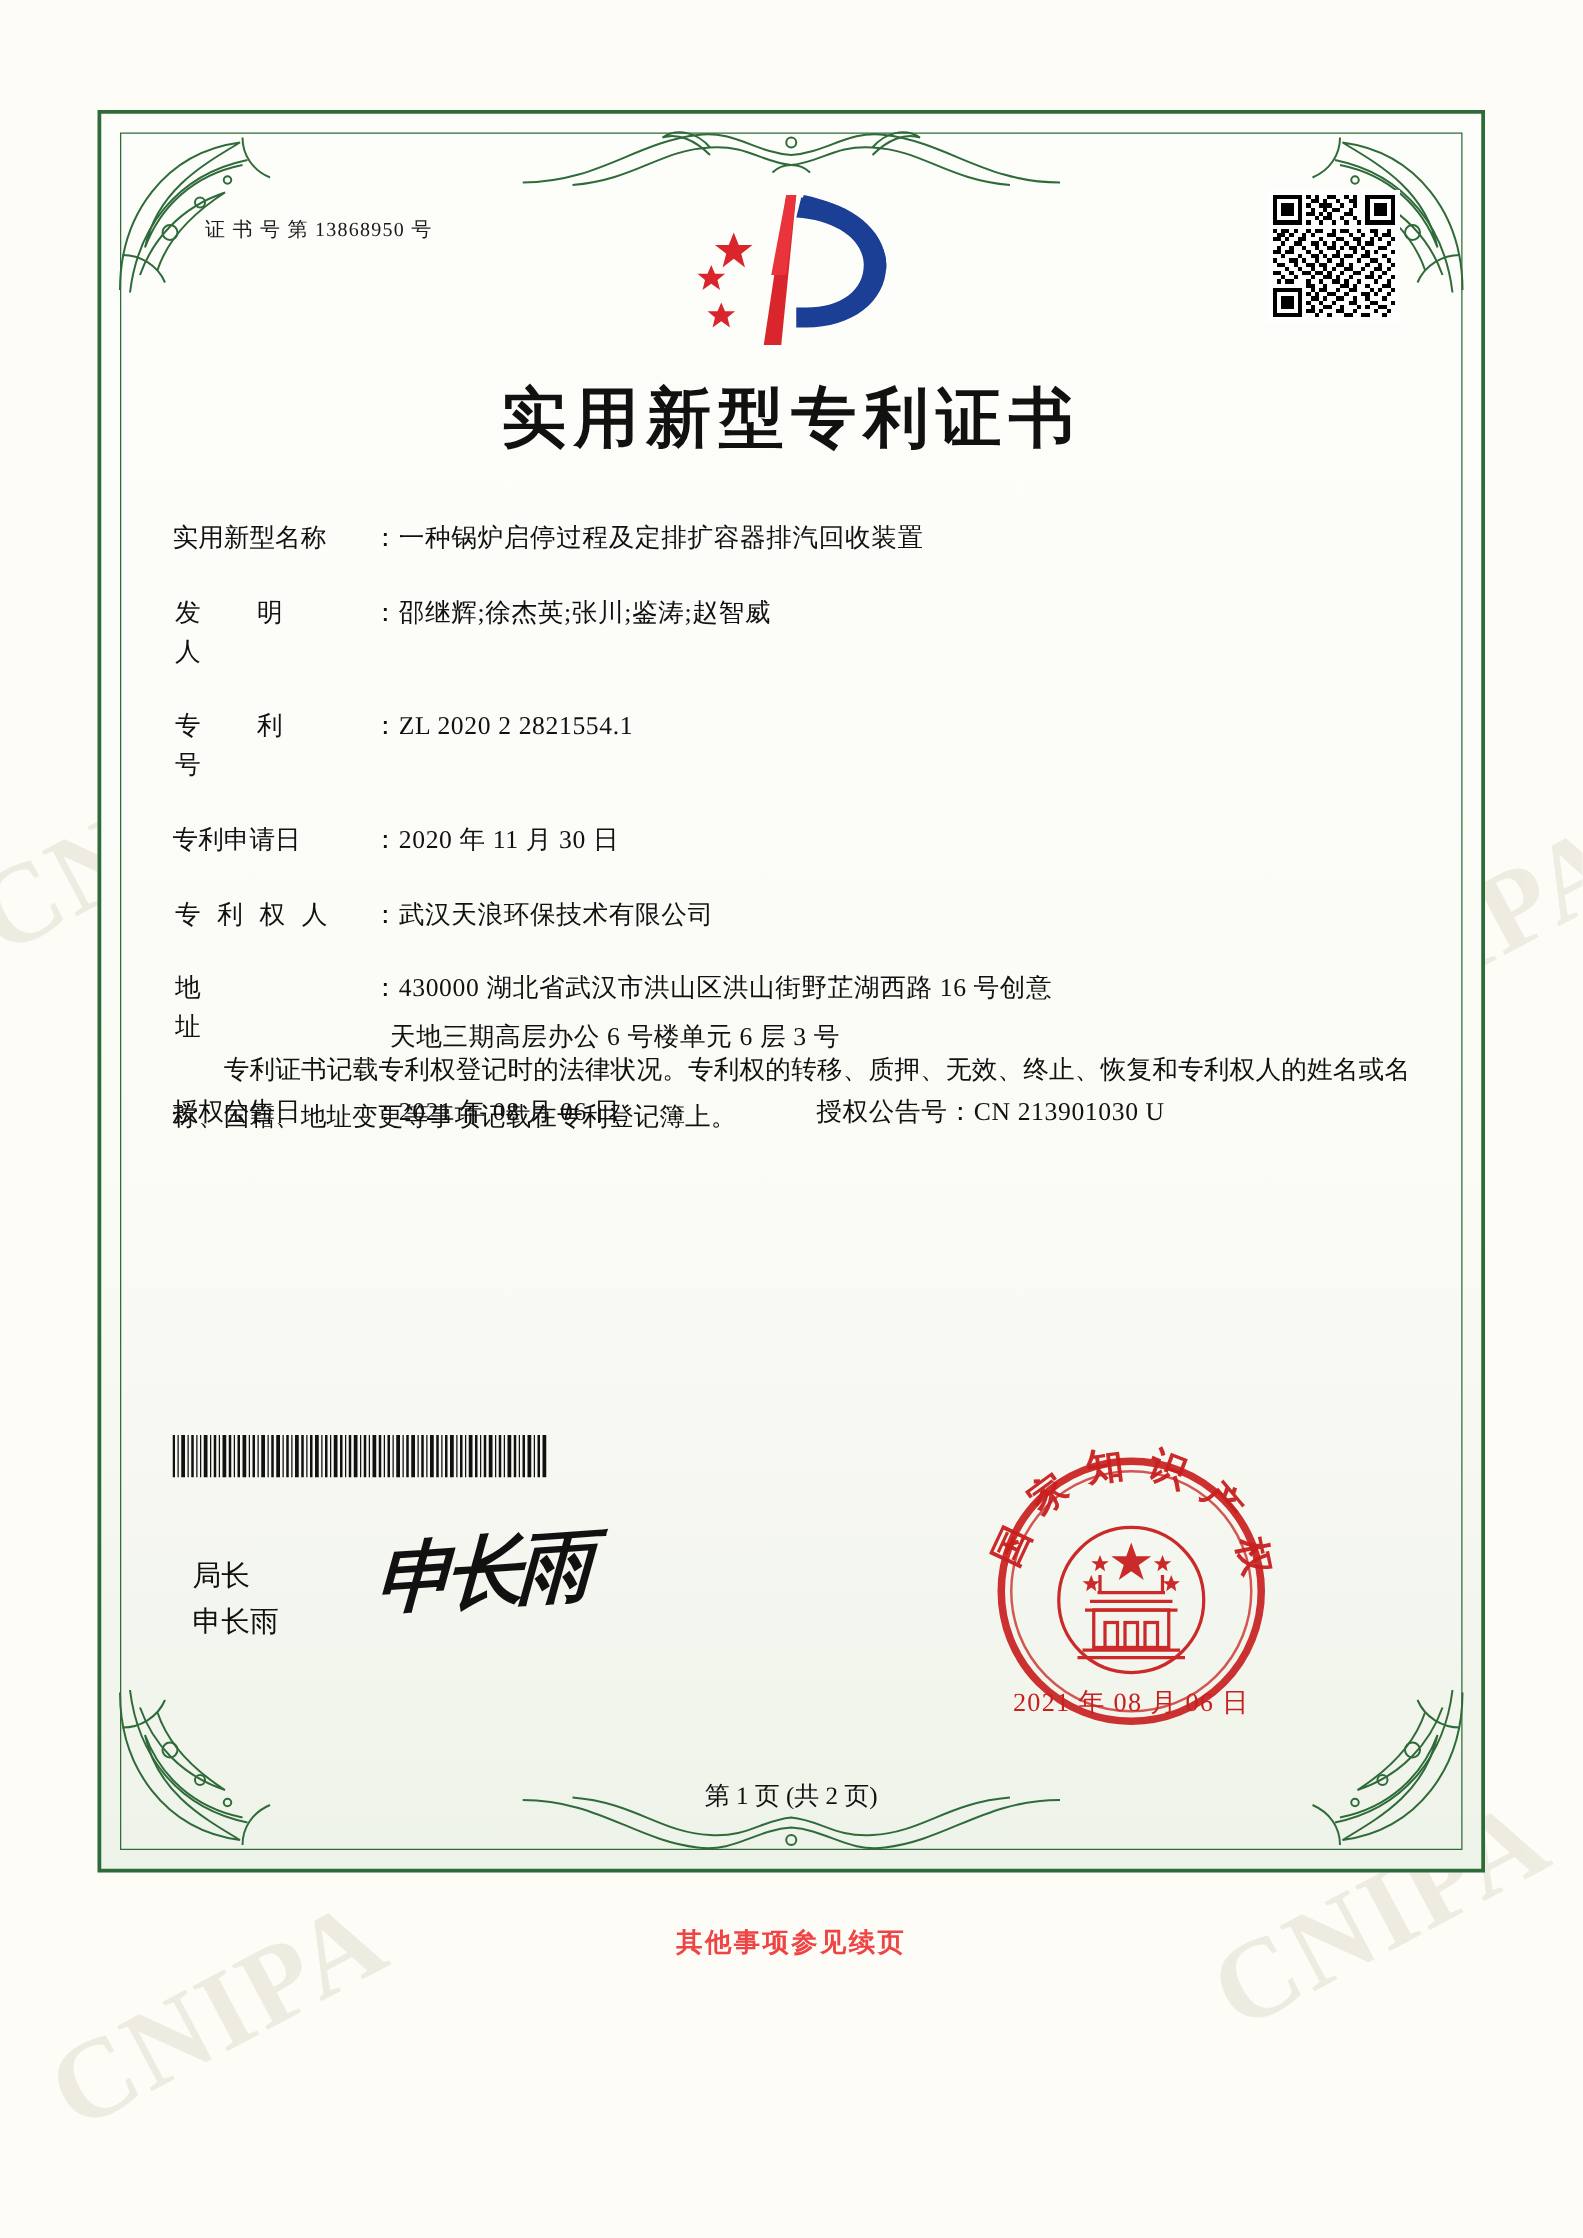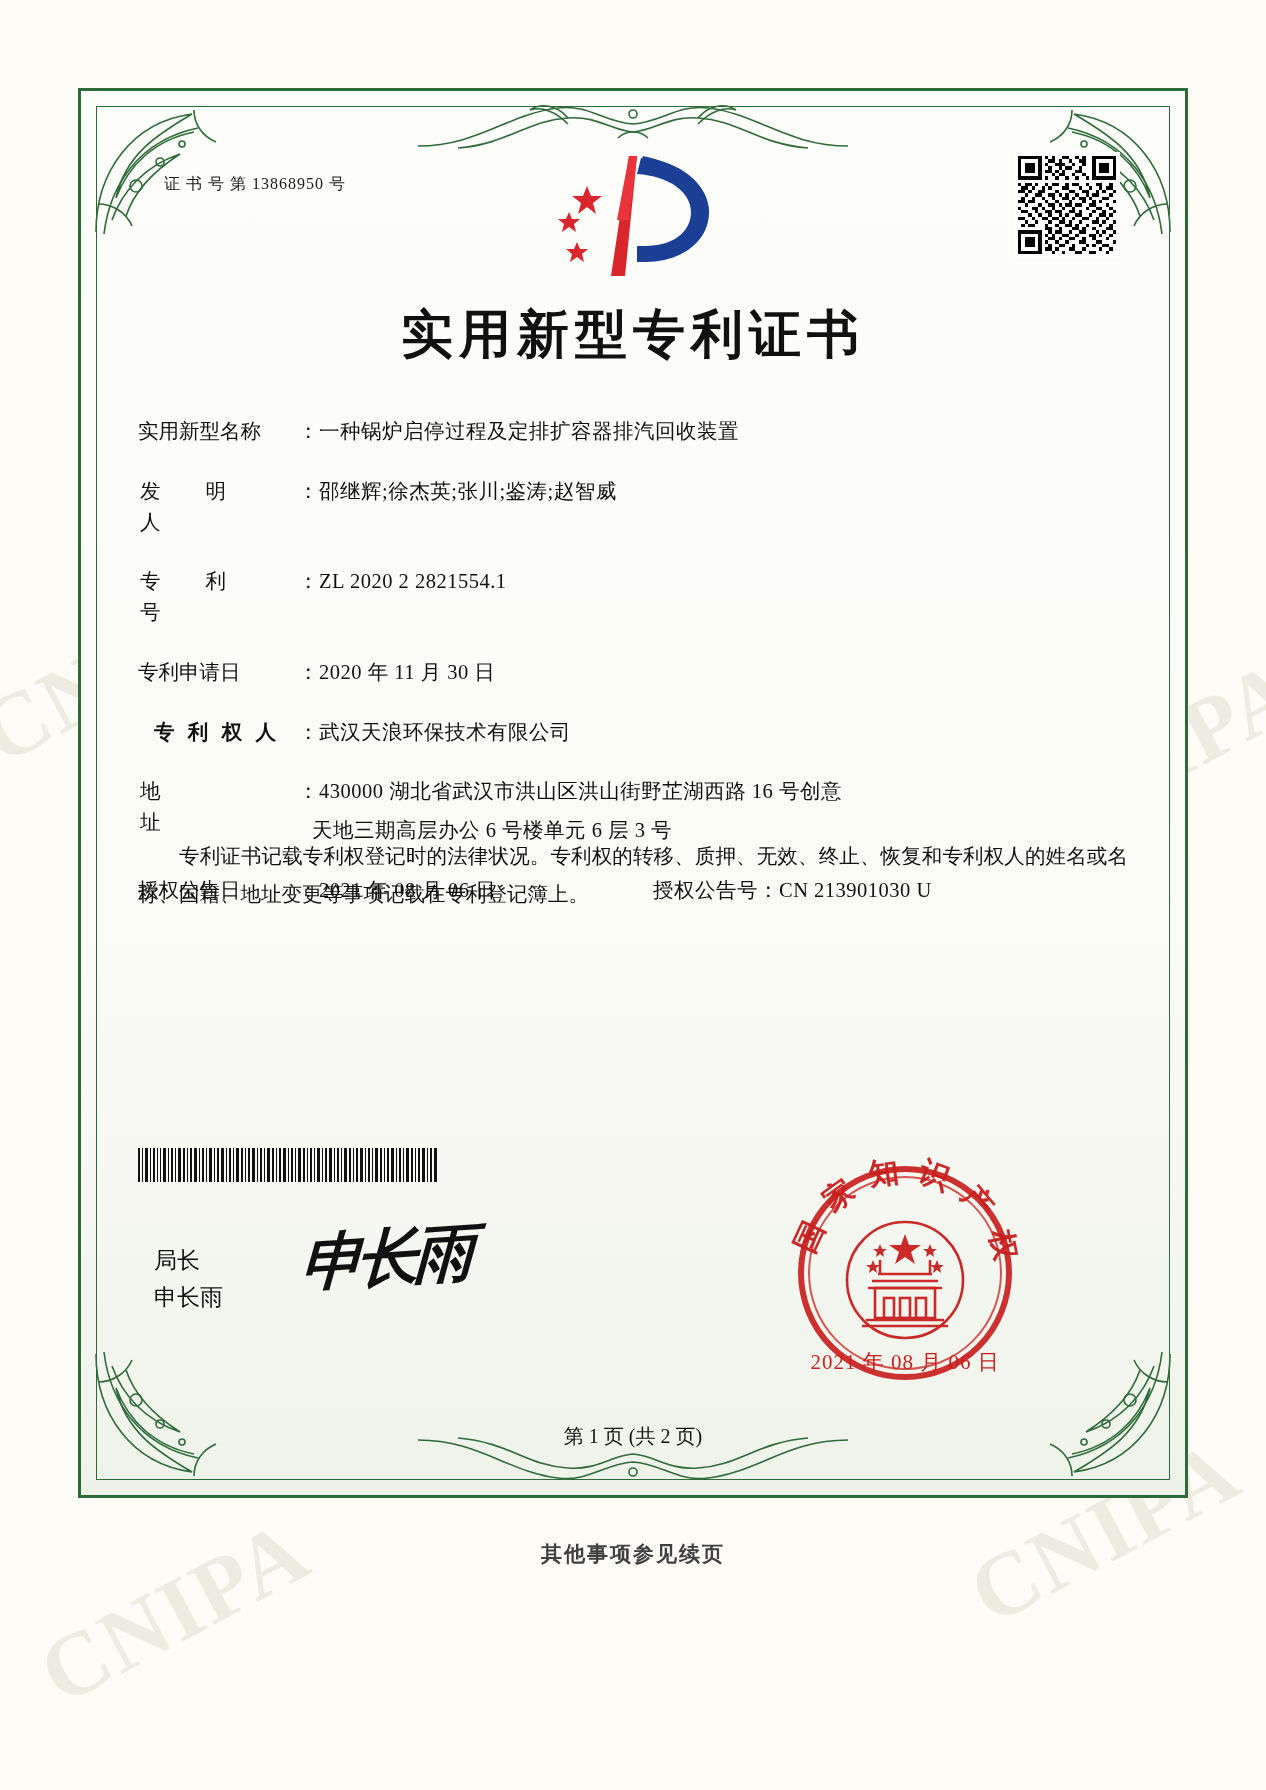--- a/index.html
+++ b/index.html
@@ -245,21 +245,21 @@
     color: #111;
   }
 
   .footer-note {
     position: absolute;
     left: 0; right: 0;
     top: 1540px;
     text-align: center;
     font-size: 21px;
     font-weight: bold;
-    color: #404040;
+    color: #ef4444;
     letter-spacing: 2px;
     z-index: 2;
   }
 </style>
 </head>
 <body>
 
 <div class="watermark-layer">
   <div class="wm" style="left:240px; top:200px; font-size:90px;">CNIPA</div>
   <div class="wm" style="left:700px; top:470px; font-size:90px;">CNIPA</div>
@@ -613,21 +613,21 @@
 
       <div class="row">
         <div class="lbl">
           <span>专利申请日</span>
         </div>
         <div class="val">：<span>2020 年 11 月 30 日</span></div>
       </div>
 
       <div class="row">
         <div class="lbl">
-          <span style="letter-spacing:.65em; margin-left:16px;font-weight:bold;">专利权人</span>
+          <span style="letter-spacing:.65em; margin-left:2px;">专利权人</span>
         </div>
         <div class="val">：<span>武汉天浪环保技术有限公司</span></div>
       </div>
 
       <div class="row">
         <div class="lbl">
           <span style="letter-spacing:4.6em; margin-left:2px;">地址</span>
         </div>
         <div class="val">：<span>430000 湖北省武汉市洪山区洪山街野芷湖西路 16 号创意</span>
           <span class="sub" style="margin-left:14px;">天地三期高层办公 6 号楼单元 6 层 3 号</span>

